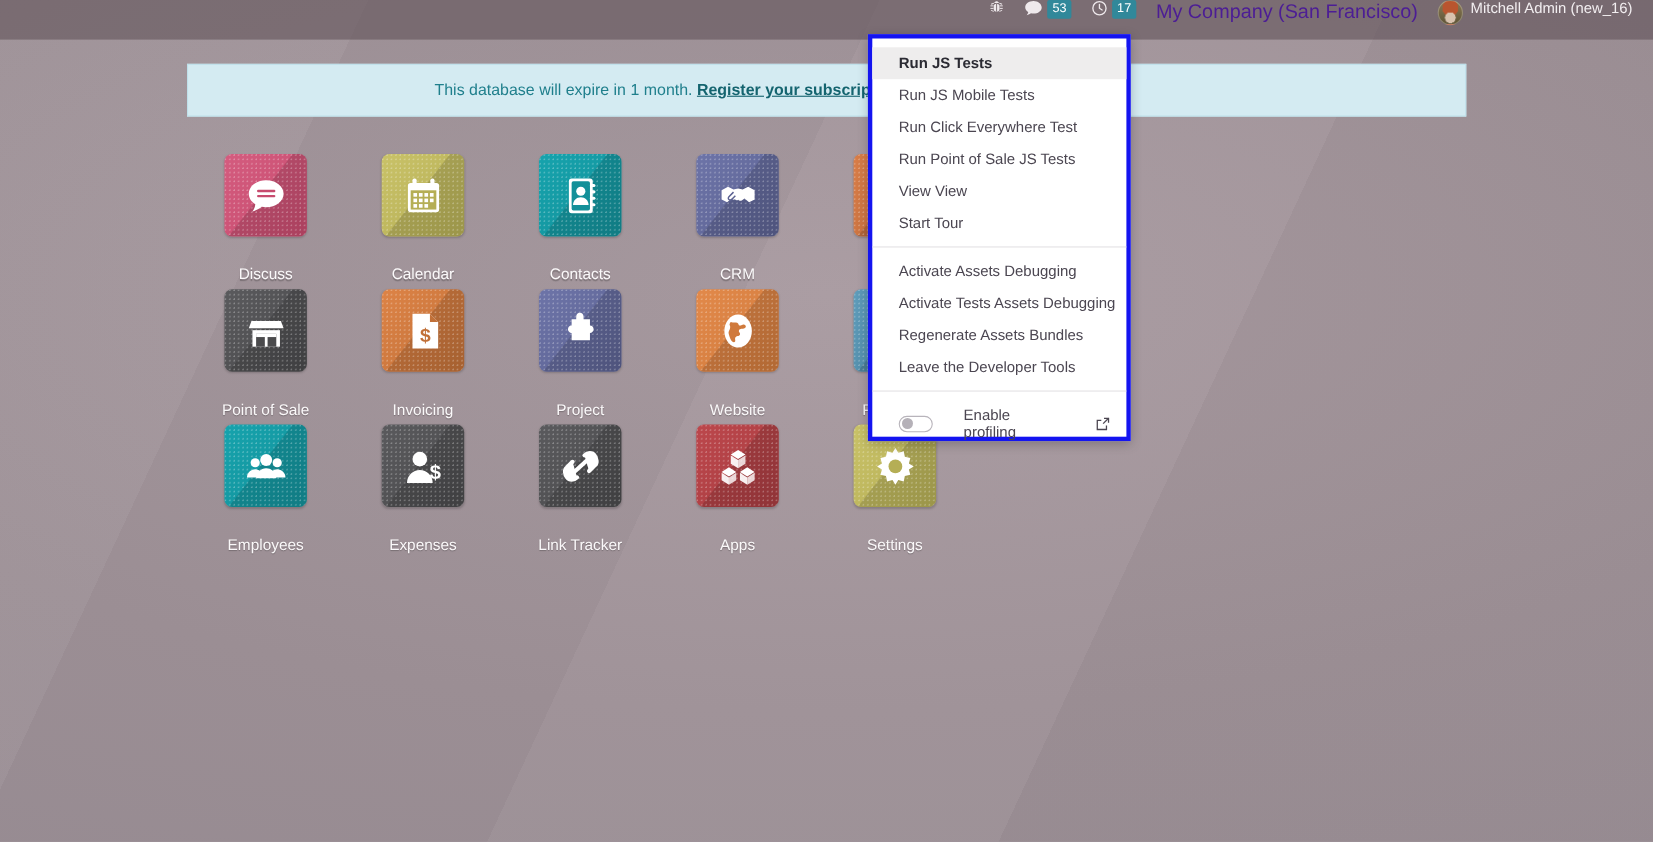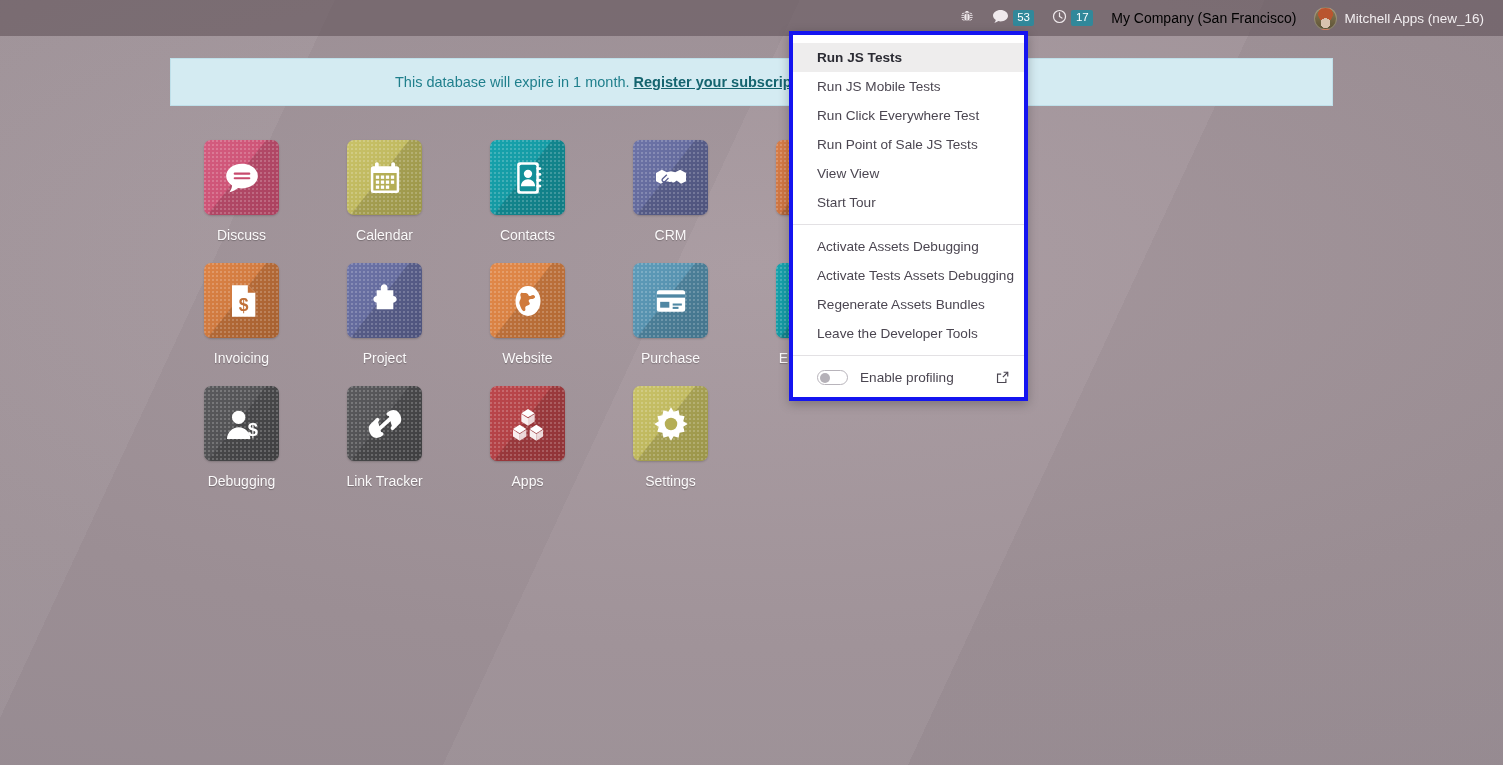--- a/index.html
+++ b/index.html
@@ -22,40 +22,40 @@
     width: 1503px; height: 36px;
     display: flex; align-items: center;
     justify-content: flex-end;
     padding-right: 10px;
     background: rgba(98,84,90,0.62);
     color: #f2eef0;
     font-size: 13.5px;
     z-index: 40;
   }
   .tb-item {
-    display: flex; align-items: center;
+    display: flex; align-items: flex-start;
     height: 36px;
     padding: 0 9px;
     cursor: pointer;
     white-space: nowrap;
   }
   .bug-ico { font-size: 14px; line-height: 1; color: #efe9ec; }
   .badge {
     background: #31889a;
     color: #ffffff;
     font-size: 11.5px;
     line-height: 1;
     padding: 2.5px 4.5px;
     margin-left: 4px;
     border-radius: 2px;
     font-weight: 400;
   }
   .msg-ico { display:inline-block; }
   .clock-ico { display:inline-block; }
-  #company-name { font-size: 14px; color: #000000; }
+  #company-name { font-size: 18px; color: #4c1d95; }
   #avatar {
     width: 23px; height: 23px; border-radius: 50%;
     margin-right: 7px;
     background:
       radial-gradient(circle at 50% 72%, #d8c2ae 0 26%, transparent 27%),
       radial-gradient(circle at 50% 30%, #b9552f 0 40%, transparent 41%),
       linear-gradient(#8c7b55, #5d5336);
     border: 1px solid rgba(255,255,255,0.25);
     flex: 0 0 auto;
   }
@@ -107,21 +107,21 @@
   .app-icon::after {
     content: "";
     position: absolute; inset: 0;
     background:
       radial-gradient(circle at 1px 1px, rgba(255,255,255,0.30) 0.6px, transparent 0.9px) 0 0/4px 4px,
       linear-gradient(128deg, rgba(0,0,0,0) 46%, rgba(0,0,0,0.14) 47%, rgba(0,0,0,0.14) 100%);
     pointer-events: none;
   }
   .app-icon svg { position: relative; z-index: 2; display:block; }
   .app-label {
-    margin-top: 12px;
+    margin-top: 26px;
     color: #fbf9fa;
     font-size: 14px;
     text-shadow: 0 1px 1px rgba(0,0,0,0.25);
     text-align: center;
     white-space: nowrap;
   }
 
   
   #dev-dropdown {
     position: absolute;
@@ -147,21 +147,21 @@
     font-weight: bold;
   }
   .dd-sep {
     height: 1px;
     background: #e3e1e4;
     margin: 7px 0 7px 0;
   }
   .dd-profiling {
     display: flex; align-items: center;
     padding: 7px 14px 7px 24px;
-    gap: 12px;
+    gap: 28px;
     cursor: default;
   }
   .toggle {
     width: 31px; height: 15px;
     border-radius: 9px;
     border: 1px solid #b8b4bb;
     background: #ffffff;
     position: relative;
     flex: 0 0 auto;
     cursor: pointer;
@@ -220,21 +220,21 @@
     </span>
     <span class="badge">17</span>
   </div>
 
   <div class="tb-item">
     <span id="company-name">My Company (San Francisco)</span>
   </div>
 
   <div class="tb-item">
     <span id="avatar"></span>
-    <span>Mitchell Apps (new_16)</span>
+    <span>Mitchell Admin (new_16)</span>
   </div>
 </div>
 
 <div id="expiry-banner">
   <div class="banner-inner">
     <span>This database will expire in 1 month.</span>
     <a>Register your subscription</a>
     <span>or</span>
     <a>buy a subscription</a>
   </div>
@@ -302,20 +302,32 @@
     <div class="app-item">
       <div class="app-icon" style="background: linear-gradient(135deg, rgb(216, 125, 72) 0%, rgb(194, 108, 60) 100%);">
         <svg width="40" height="40" viewBox="0 0 48 48" fill="#ffffff">
           <path d="M9 6h5v30h25v5H9z"></path>
           <path d="M18 31V18l6 7 11-12v18z"></path>
         </svg>
       </div>
       <div class="app-label">Sales</div>
     </div>
     <div class="app-item">
+      <div class="app-icon" style="background: linear-gradient(135deg, rgb(90, 90, 93) 0%, rgb(74, 74, 76) 100%);">
+        <svg width="40" height="40" viewBox="0 0 48 48" fill="#ffffff">
+          <path d="M8 13h32l3 8H5z"></path>
+          <rect x="9" y="23" width="30" height="18"></rect>
+          <rect x="13" y="27" width="22" height="14" fill="#4a4a4c"></rect>
+          <rect x="13" y="27" width="22" height="3.5" fill="#ffffff"></rect>
+          <rect x="22.5" y="30" width="3" height="11" fill="#ffffff"></rect>
+        </svg>
+      </div>
+      <div class="app-label">Point of Sale</div>
+    </div>
+    <div class="app-item">
       <div class="app-icon" style="background: linear-gradient(135deg, rgb(221, 131, 70) 0%, rgb(193, 112, 56) 100%);">
         <svg width="40" height="40" viewBox="0 0 48 48" fill="#ffffff">
           <path d="M12 5h19l9 9v29H12z"></path>
           <path d="M31 5v9h9z" fill="#c17038"></path>
       <text x="26" y="36" font-size="21" font-weight="bold" text-anchor="middle" fill="#c17038" font-family="Liberation Sans, sans-serif">$</text>
         </svg>
       </div>
       <div class="app-label">Invoicing</div>
     </div>
     <div class="app-item">
@@ -363,21 +375,21 @@
       <div class="app-label">Employees</div>
     </div>
     <div class="app-item">
       <div class="app-icon" style="background: linear-gradient(135deg, rgb(90, 90, 93) 0%, rgb(74, 74, 76) 100%);">
         <svg width="40" height="40" viewBox="0 0 48 48" fill="#ffffff">
           <circle cx="20" cy="16" r="8"></circle>
           <path d="M6 42c0-7.7 6.3-14 14-14s14 6.3 14 14z"></path>
       <text x="37" y="38" font-size="22" font-weight="bold" text-anchor="middle" fill="#ffffff" font-family="Liberation Sans, sans-serif">$</text>
         </svg>
       </div>
-      <div class="app-label">Debugging</div>
+      <div class="app-label">Expenses</div>
     </div>
     <div class="app-item">
       <div class="app-icon" style="background: linear-gradient(135deg, rgb(90, 90, 93) 0%, rgb(74, 74, 76) 100%);">
         <svg width="40" height="40" viewBox="0 0 48 48" fill="#ffffff" stroke="#ffffff" stroke-width="4.5" stroke-linecap="round">
       <path d="M28 12c3.5-3.5 8.5-3.5 11 0s3.5 8.5 0 11l-6 6"></path>
       <path d="M20 36c-3.5 3.5-8.5 3.5-11 0s-3.5-8.5 0-11l6-6"></path>
       <path d="M18 29l12-11"></path>
         </svg>
       </div>
       <div class="app-label">Link Tracker</div>

